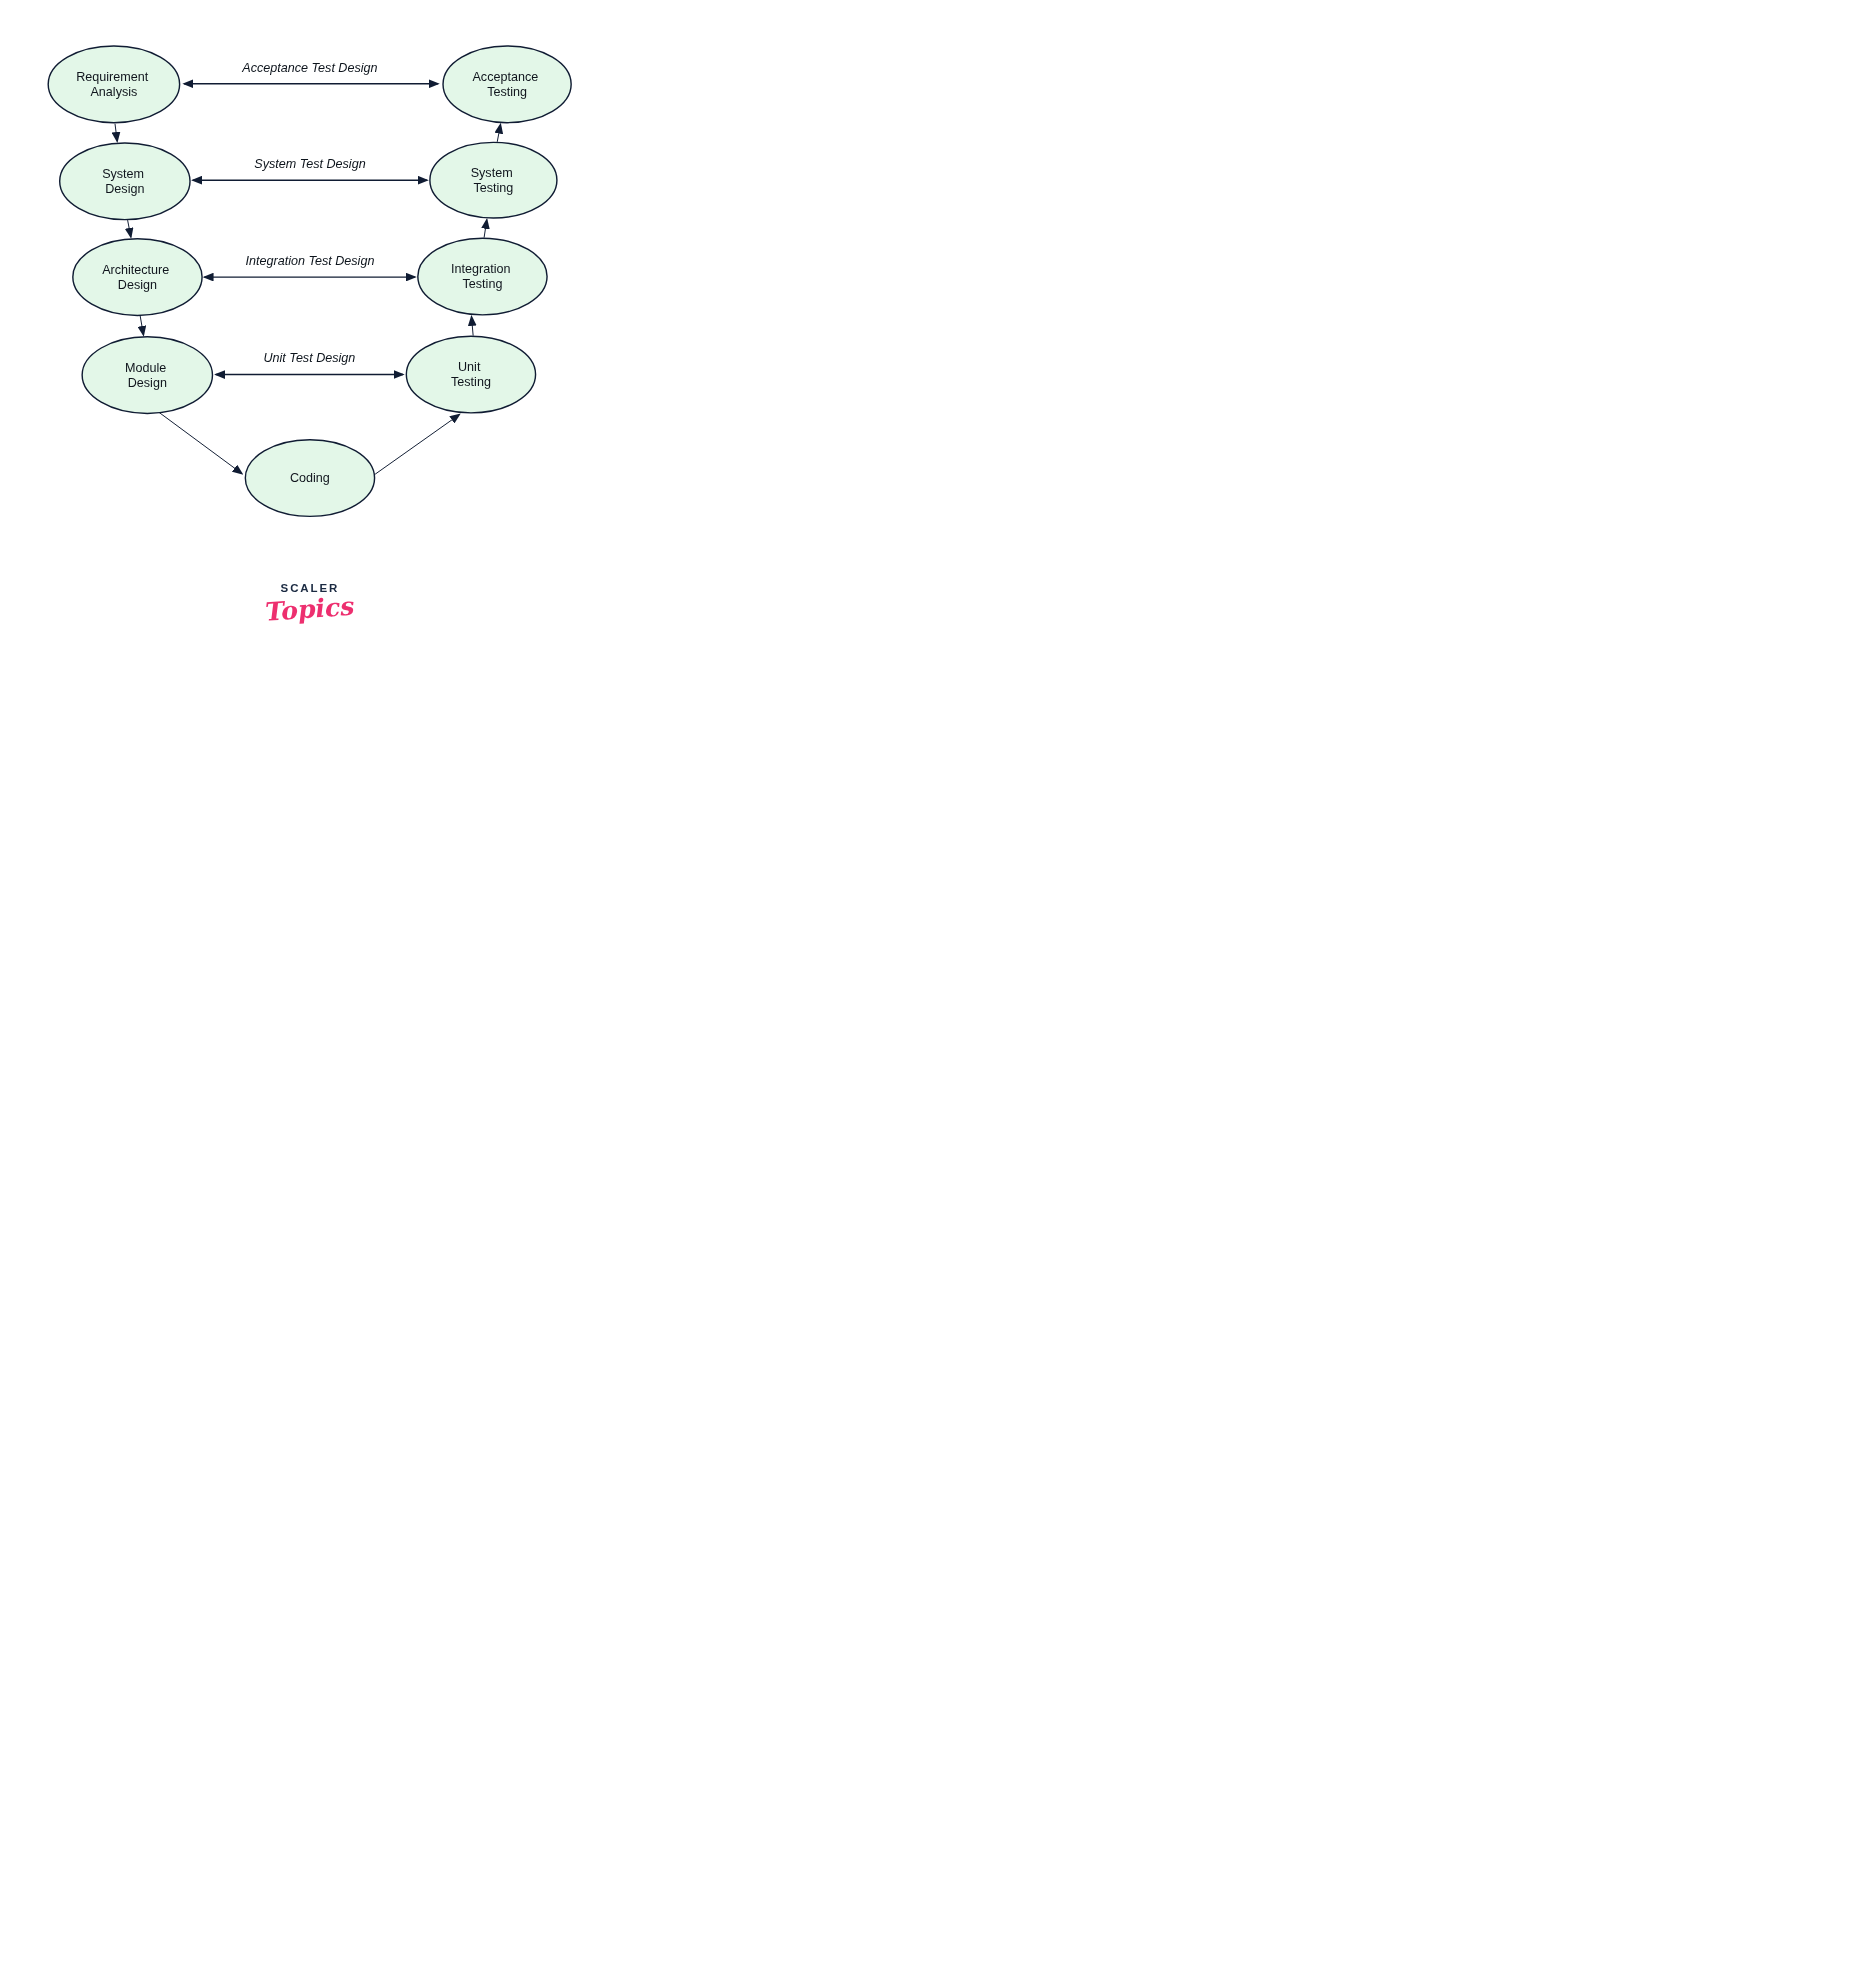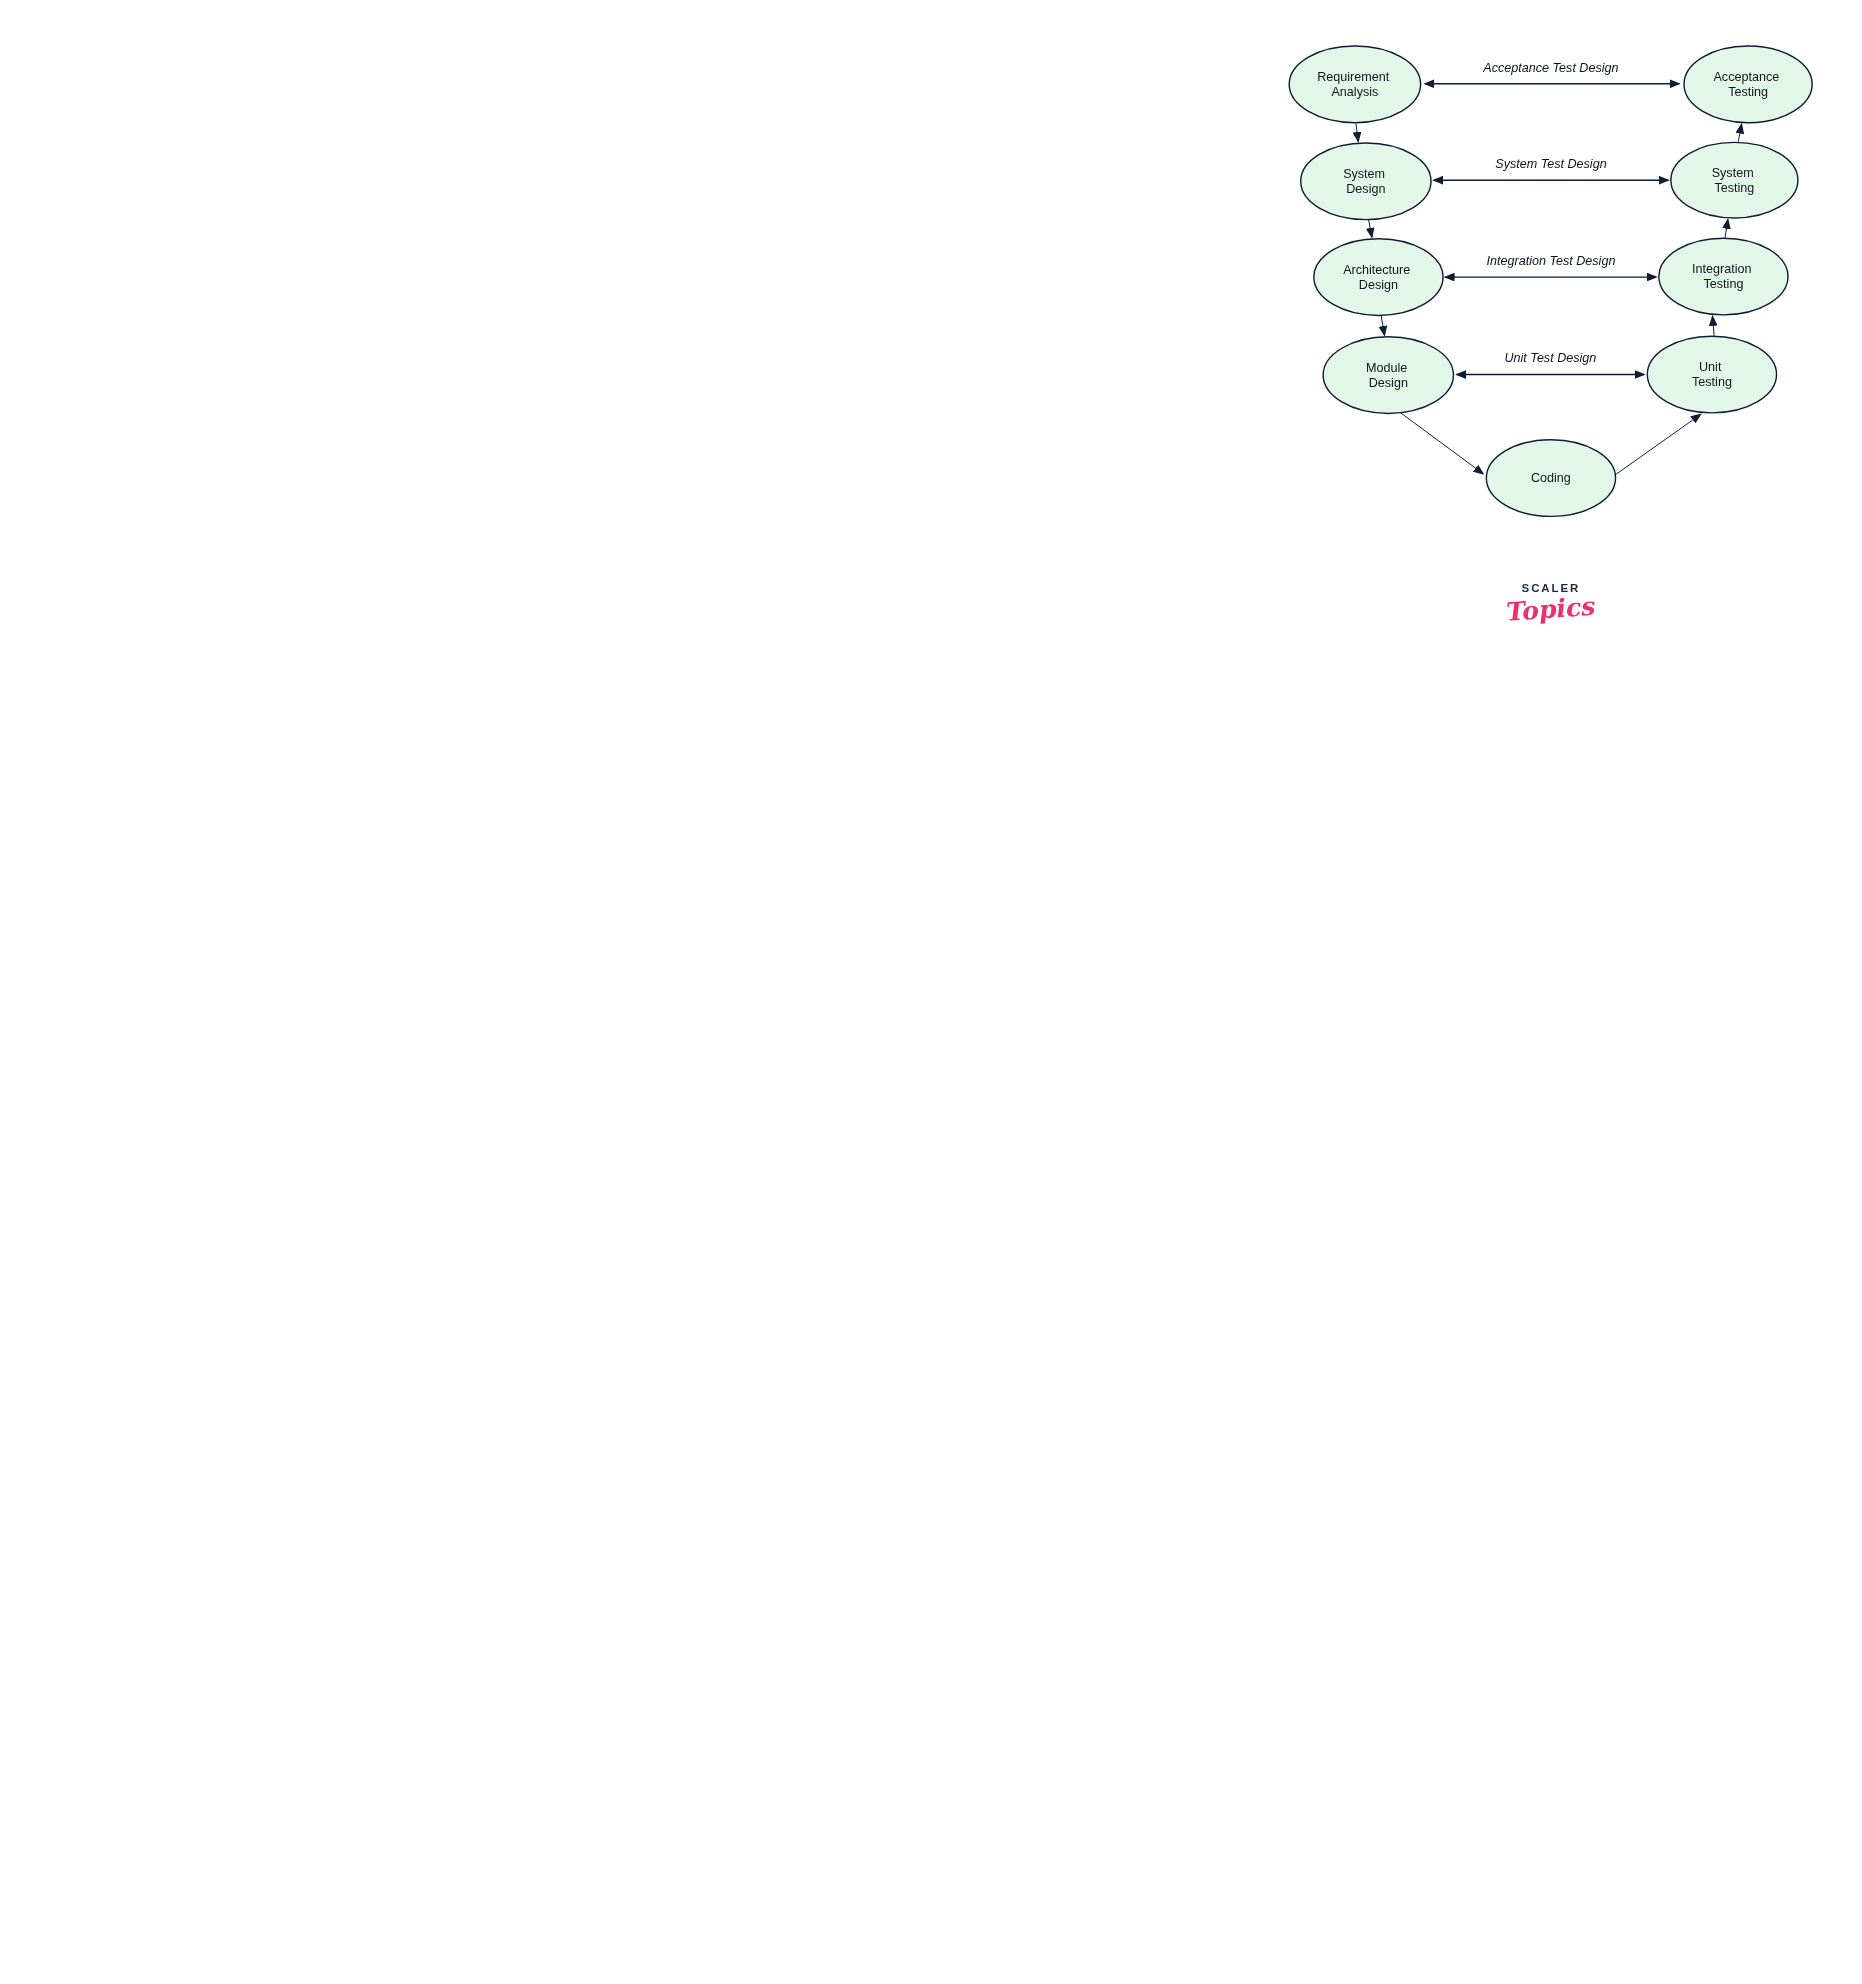--- a/index.html
+++ b/index.html
@@ -14,21 +14,21 @@
   }
   html,body{
     margin:0;
     padding:0;
     background:var(--background);
     font-family:"Liberation Sans","DejaVu Sans",sans-serif;
   }
   .stage{
     width:100%;
     display:flex;
-    justify-content:flex-end;
+    justify-content:flex-start;
     align-items:flex-start;
   }
   svg.vmodel{
     width:min(96vw,621px);
     height:auto;
     display:block;
   }
   .node-shape{
     fill:var(--node-fill);
     stroke:var(--node-stroke);

